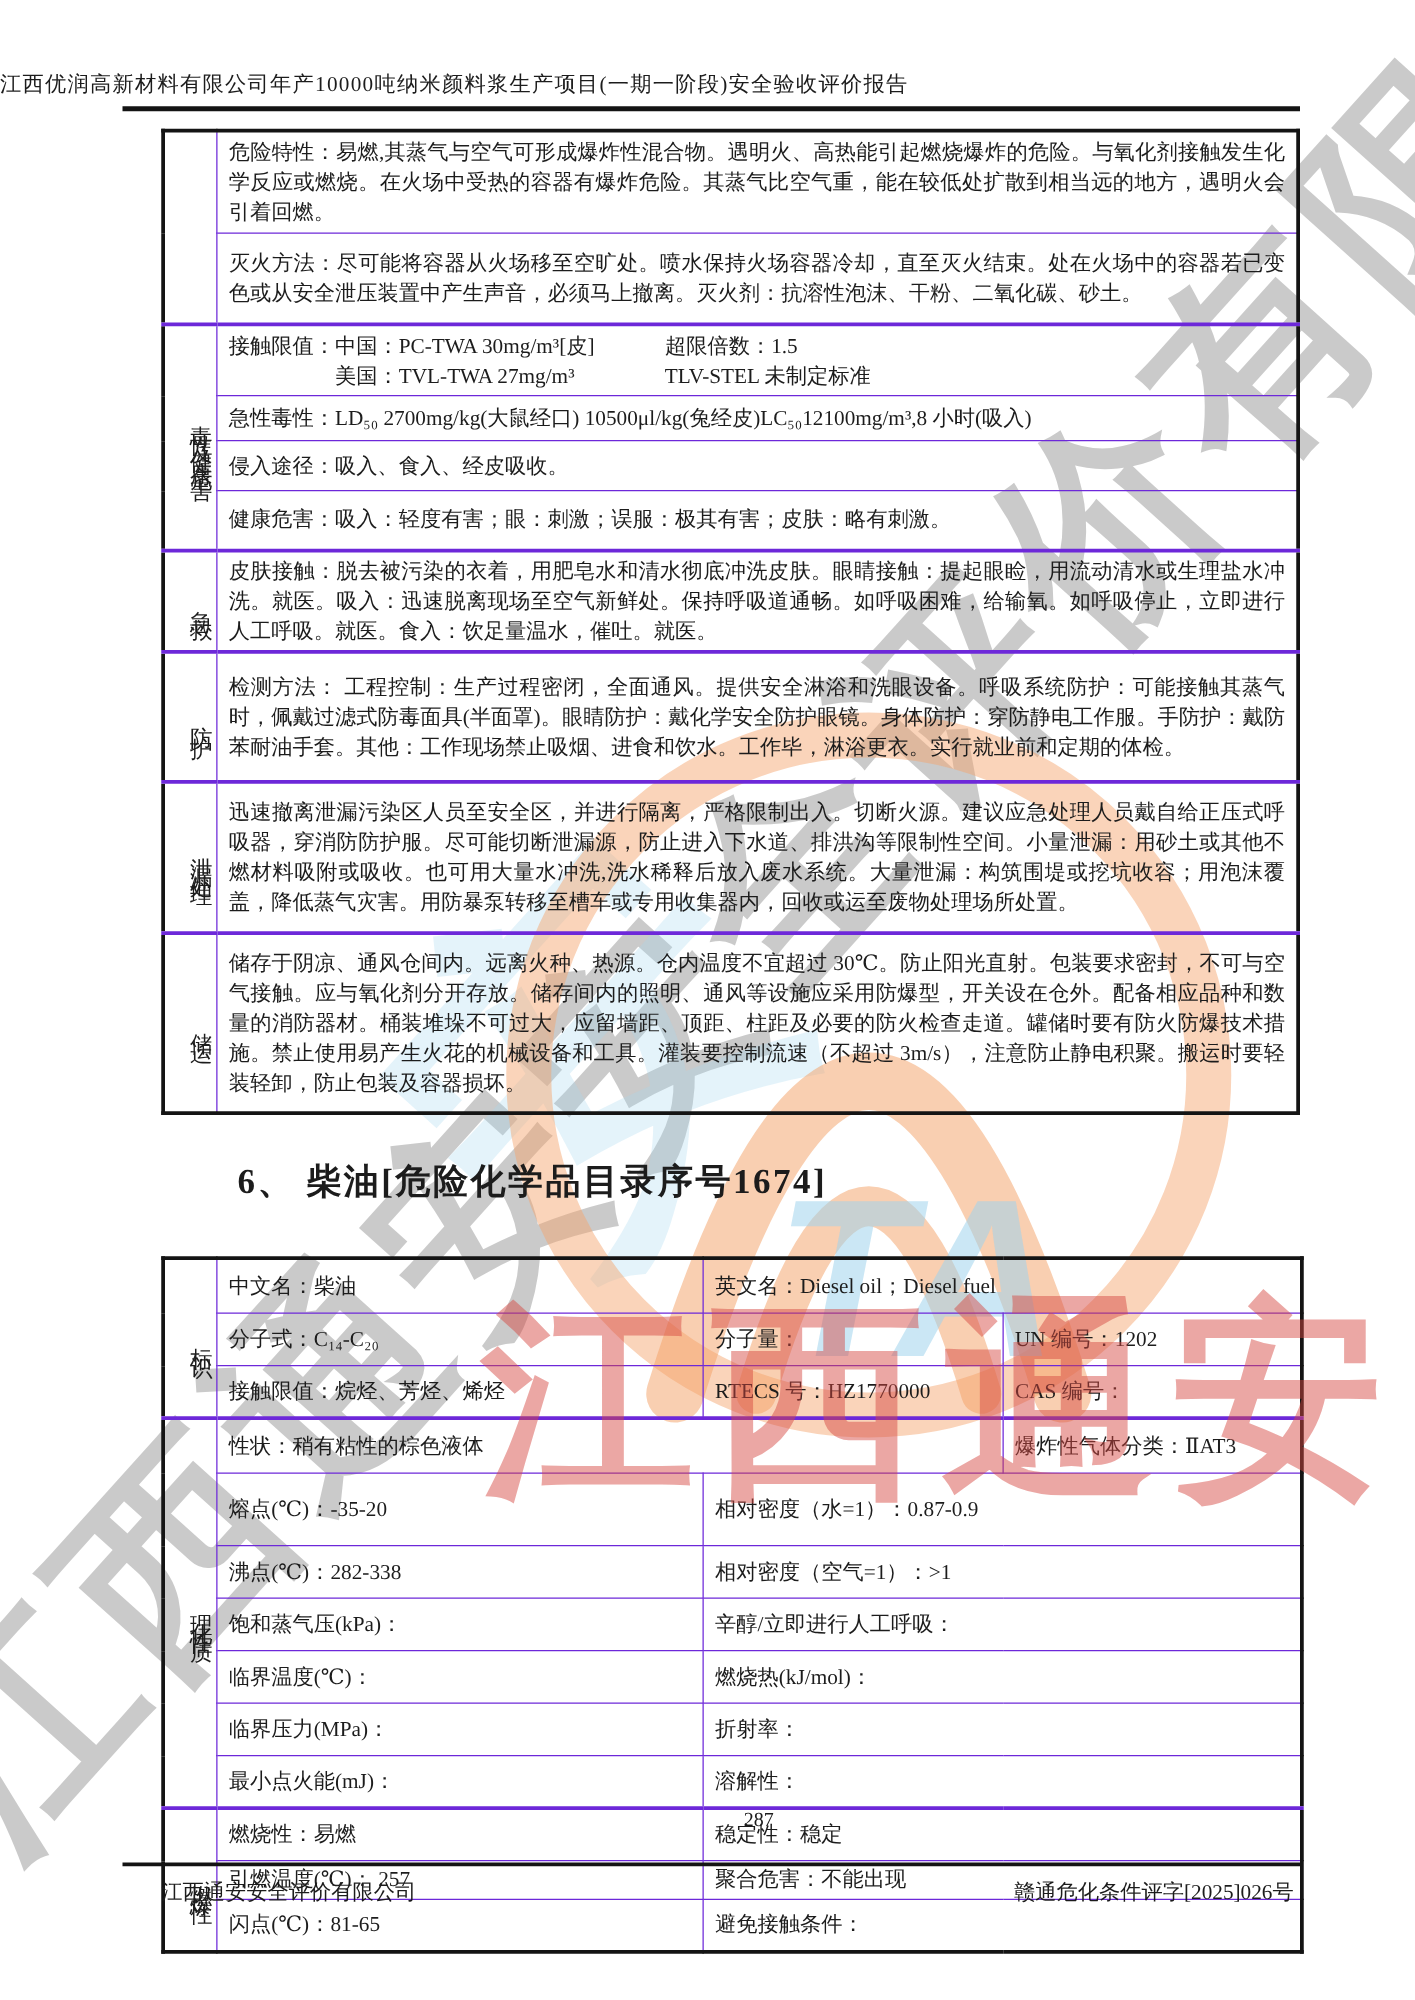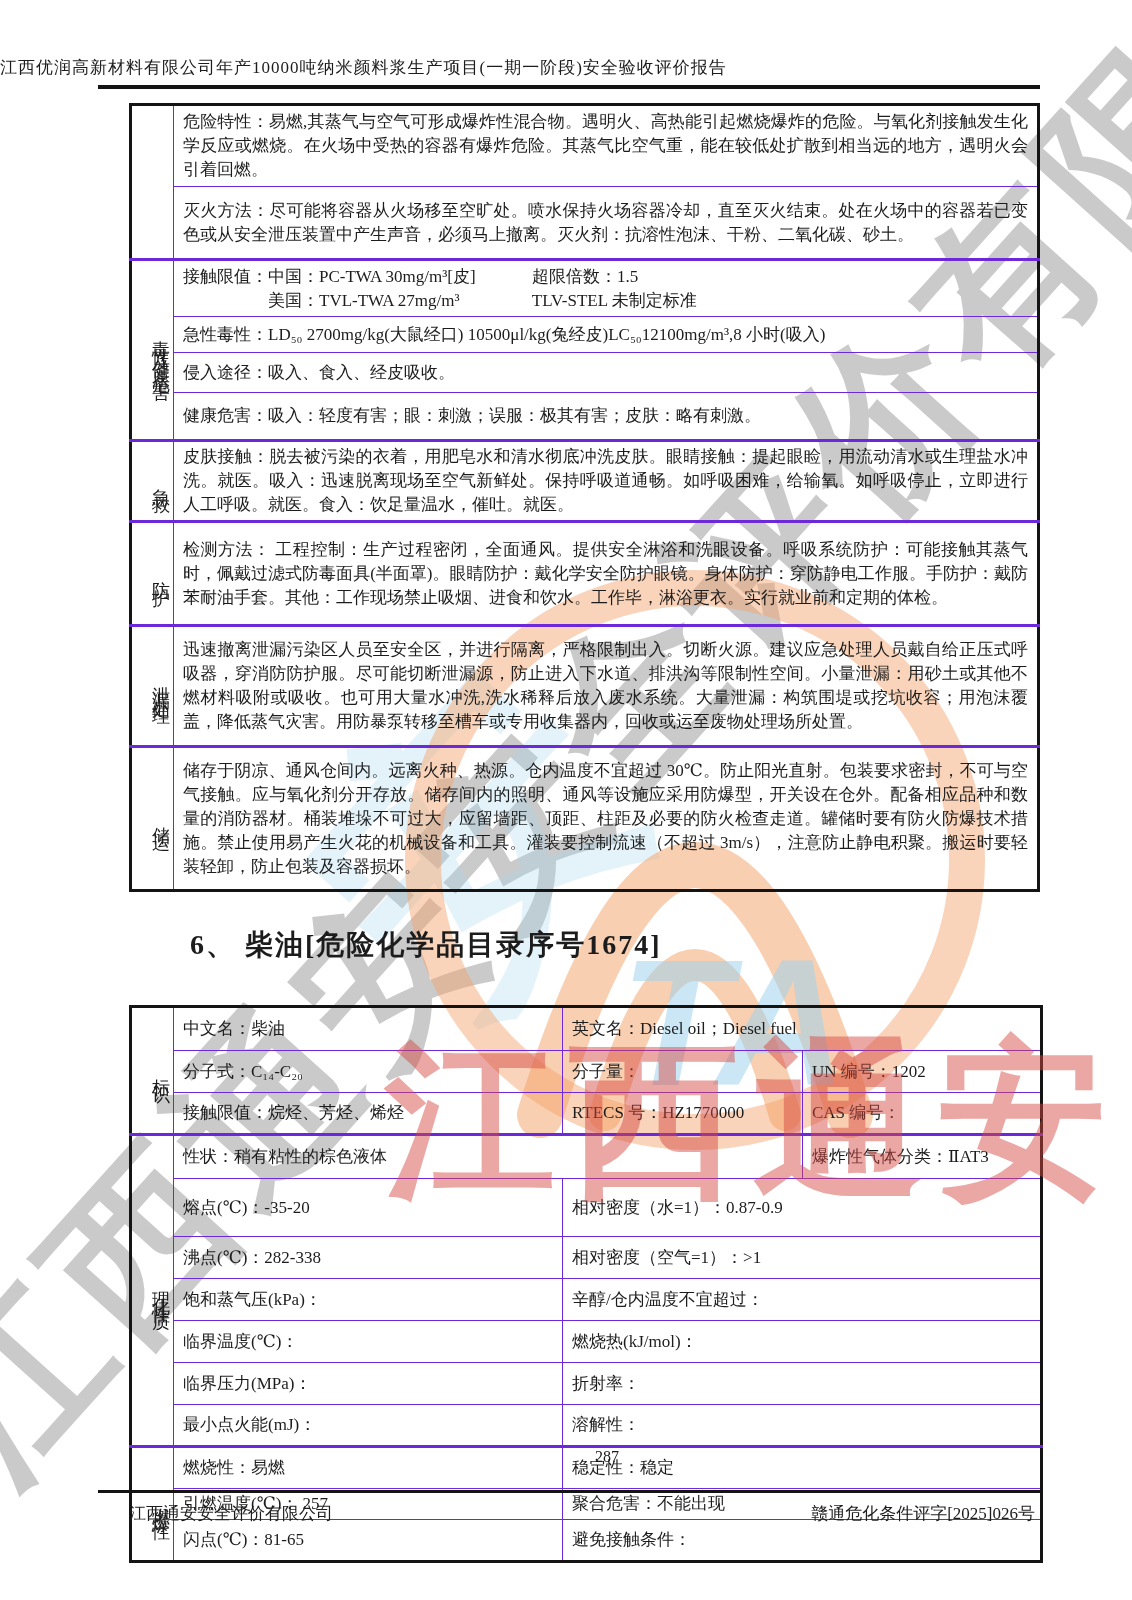--- a/index.html
+++ b/index.html
@@ -166,21 +166,21 @@
       <tr style="height:58px">
         <td class="single">熔点(℃)：-35-20</td>
         <td class="single" colspan="2">相对密度（水=1）：0.87-0.9</td>
       </tr>
       <tr style="height:42px">
         <td class="single">沸点(℃)：282-338</td>
         <td class="single" colspan="2">相对密度（空气=1）：&gt;1</td>
       </tr>
       <tr style="height:42px">
         <td class="single">饱和蒸气压(kPa)：</td>
-        <td class="single" colspan="2">辛醇/仓内温度不宜超过：</td>
+        <td class="single" colspan="2">辛醇/立即进行人工呼吸：</td>
       </tr>
       <tr style="height:42px">
         <td class="single">临界温度(℃)：</td>
         <td class="single" colspan="2">燃烧热(kJ/mol)：</td>
       </tr>
       <tr style="height:42px">
         <td class="single">临界压力(MPa)：</td>
         <td class="single" colspan="2">折射率：</td>
       </tr>
       <tr style="height:42px">

